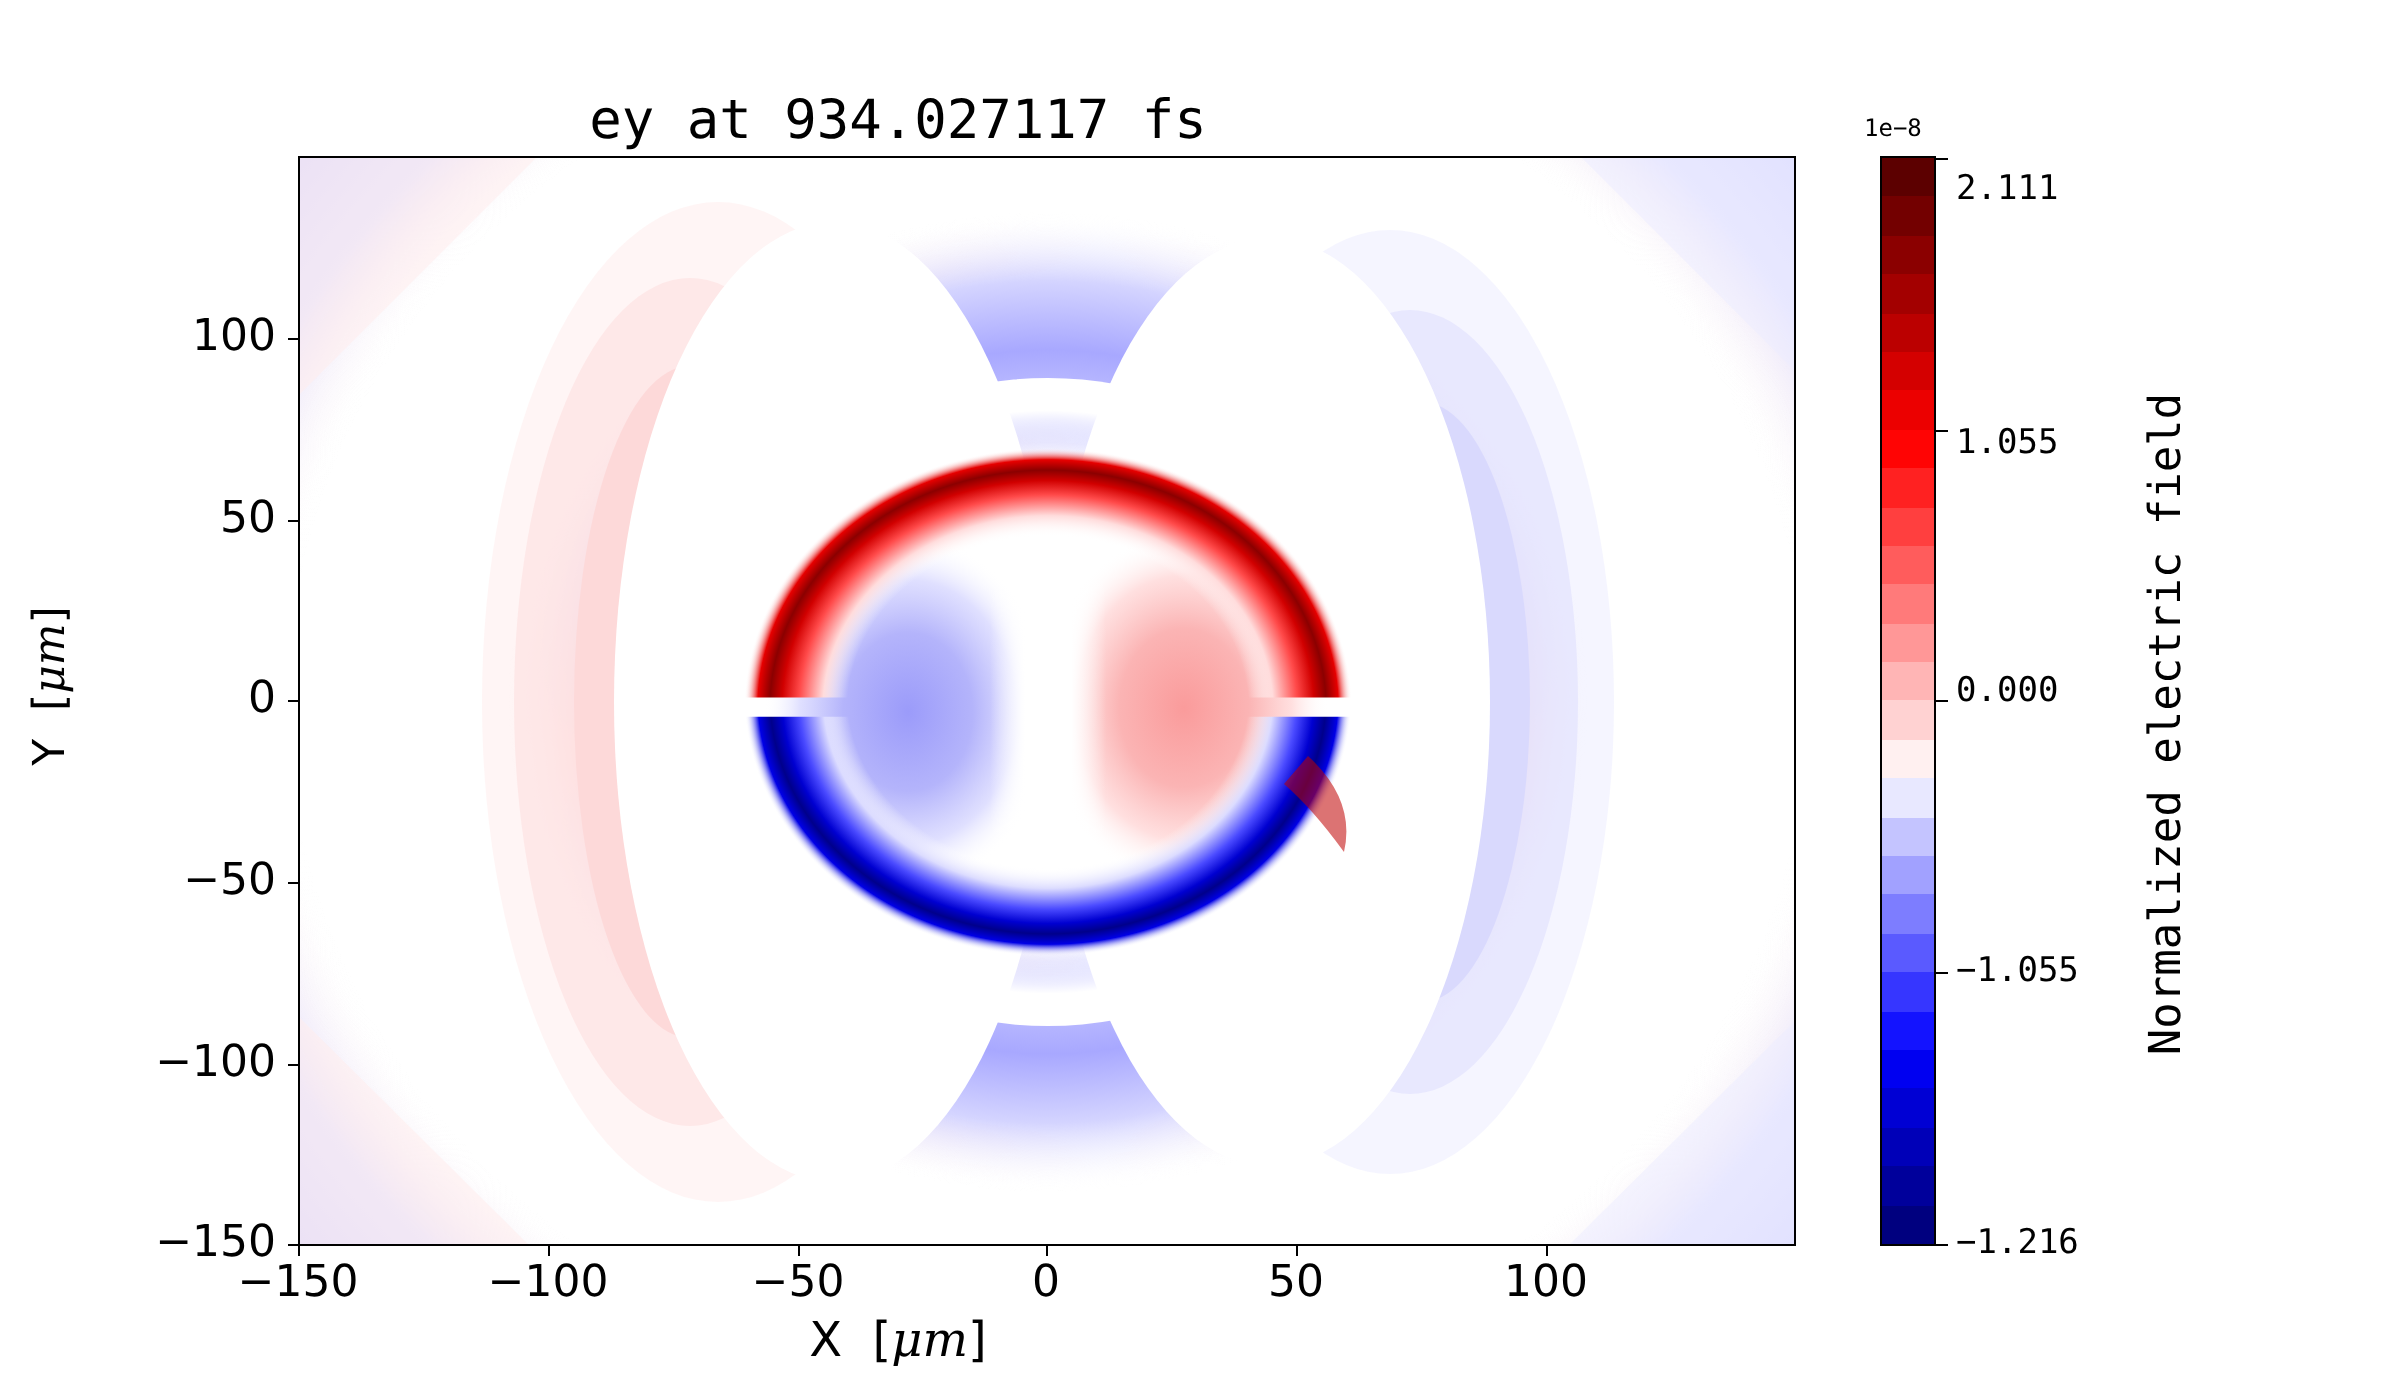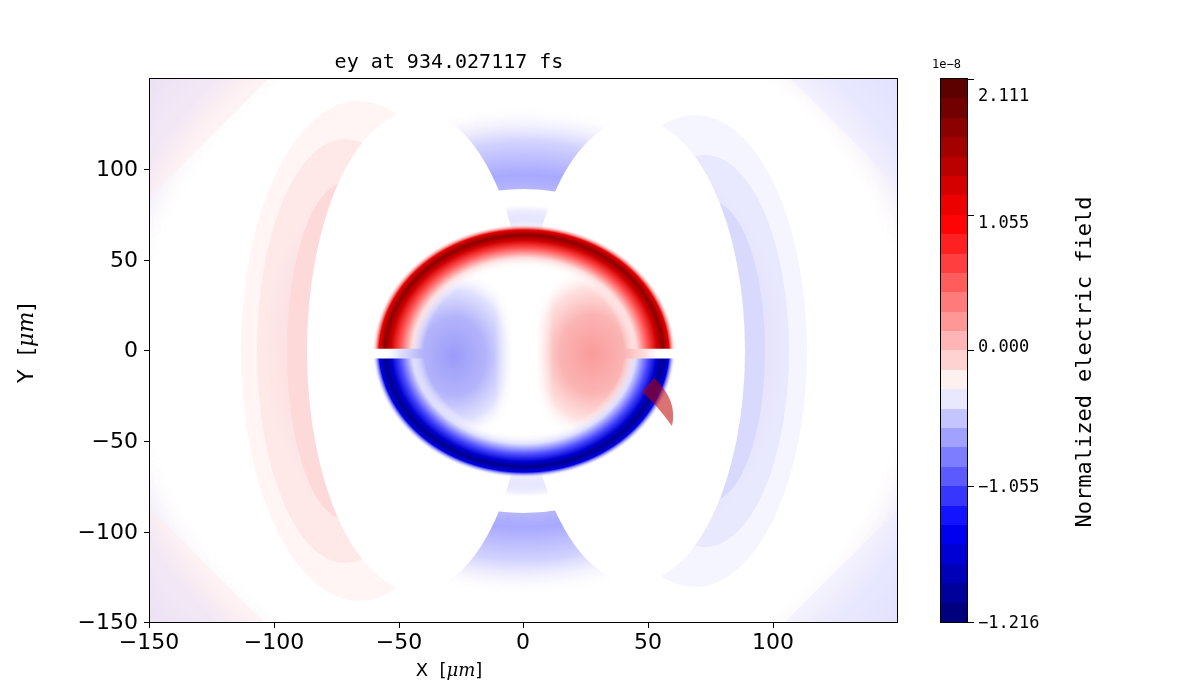--- a/index.html
+++ b/index.html
@@ -8,21 +8,21 @@
     font-family:"DejaVu Sans","Liberation Sans",sans-serif;
     color:#000000;
   }
   #figure{position:relative;width:1200px;height:700px;background:#ffffff;}
 
   
   .fig-title{
     position:absolute; left:0; top:48px; width:898px;
     text-align:center;
     font-family:"DejaVu Sans Mono","Liberation Mono",monospace;
-    font-size:20px; line-height:26px; color:#000;
+    font-size:27px; line-height:26px; color:#000;
     white-space:pre;
   }
 
   
   .axes{
     position:absolute; left:149px; top:78px;
     width:749px; height:545px;
     border:1.3px solid #000;
     box-sizing:border-box;
     overflow:hidden;
@@ -46,21 +46,21 @@
     position:absolute; left:0; width:138px;
     text-align:right;
     font-family:"DejaVu Sans","Liberation Sans",sans-serif;
     font-size:22px; line-height:24px; color:#000;
     transform:translateY(-50%);
     white-space:pre;
   }
 
   .xlabel{
     position:absolute; left:0; top:657px; width:898px;
-    text-align:center; font-size:18px; line-height:26px; color:#000;
+    text-align:center; font-size:24px; line-height:26px; color:#000;
     white-space:pre;
   }
   .xlabel i{font-family:"DejaVu Serif","Liberation Serif",serif;font-style:italic;}
 
   .ylabel{
     position:absolute;
     left:-114px; top:330px; width:280px;
     text-align:center; font-size:22px; line-height:26px; color:#000;
     transform:rotate(-90deg); transform-origin:center center;
     white-space:pre;

